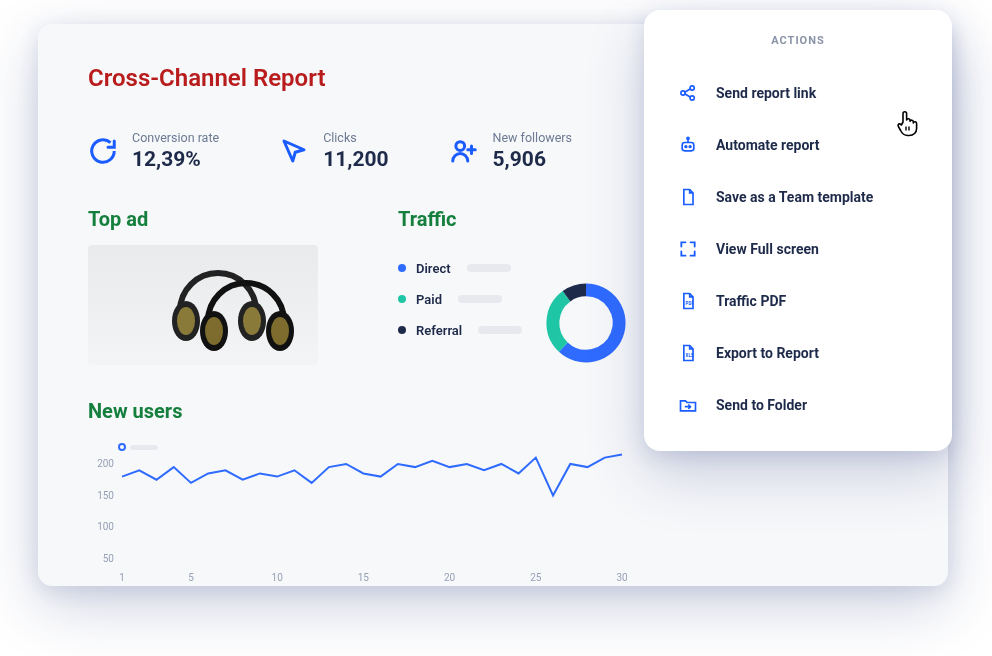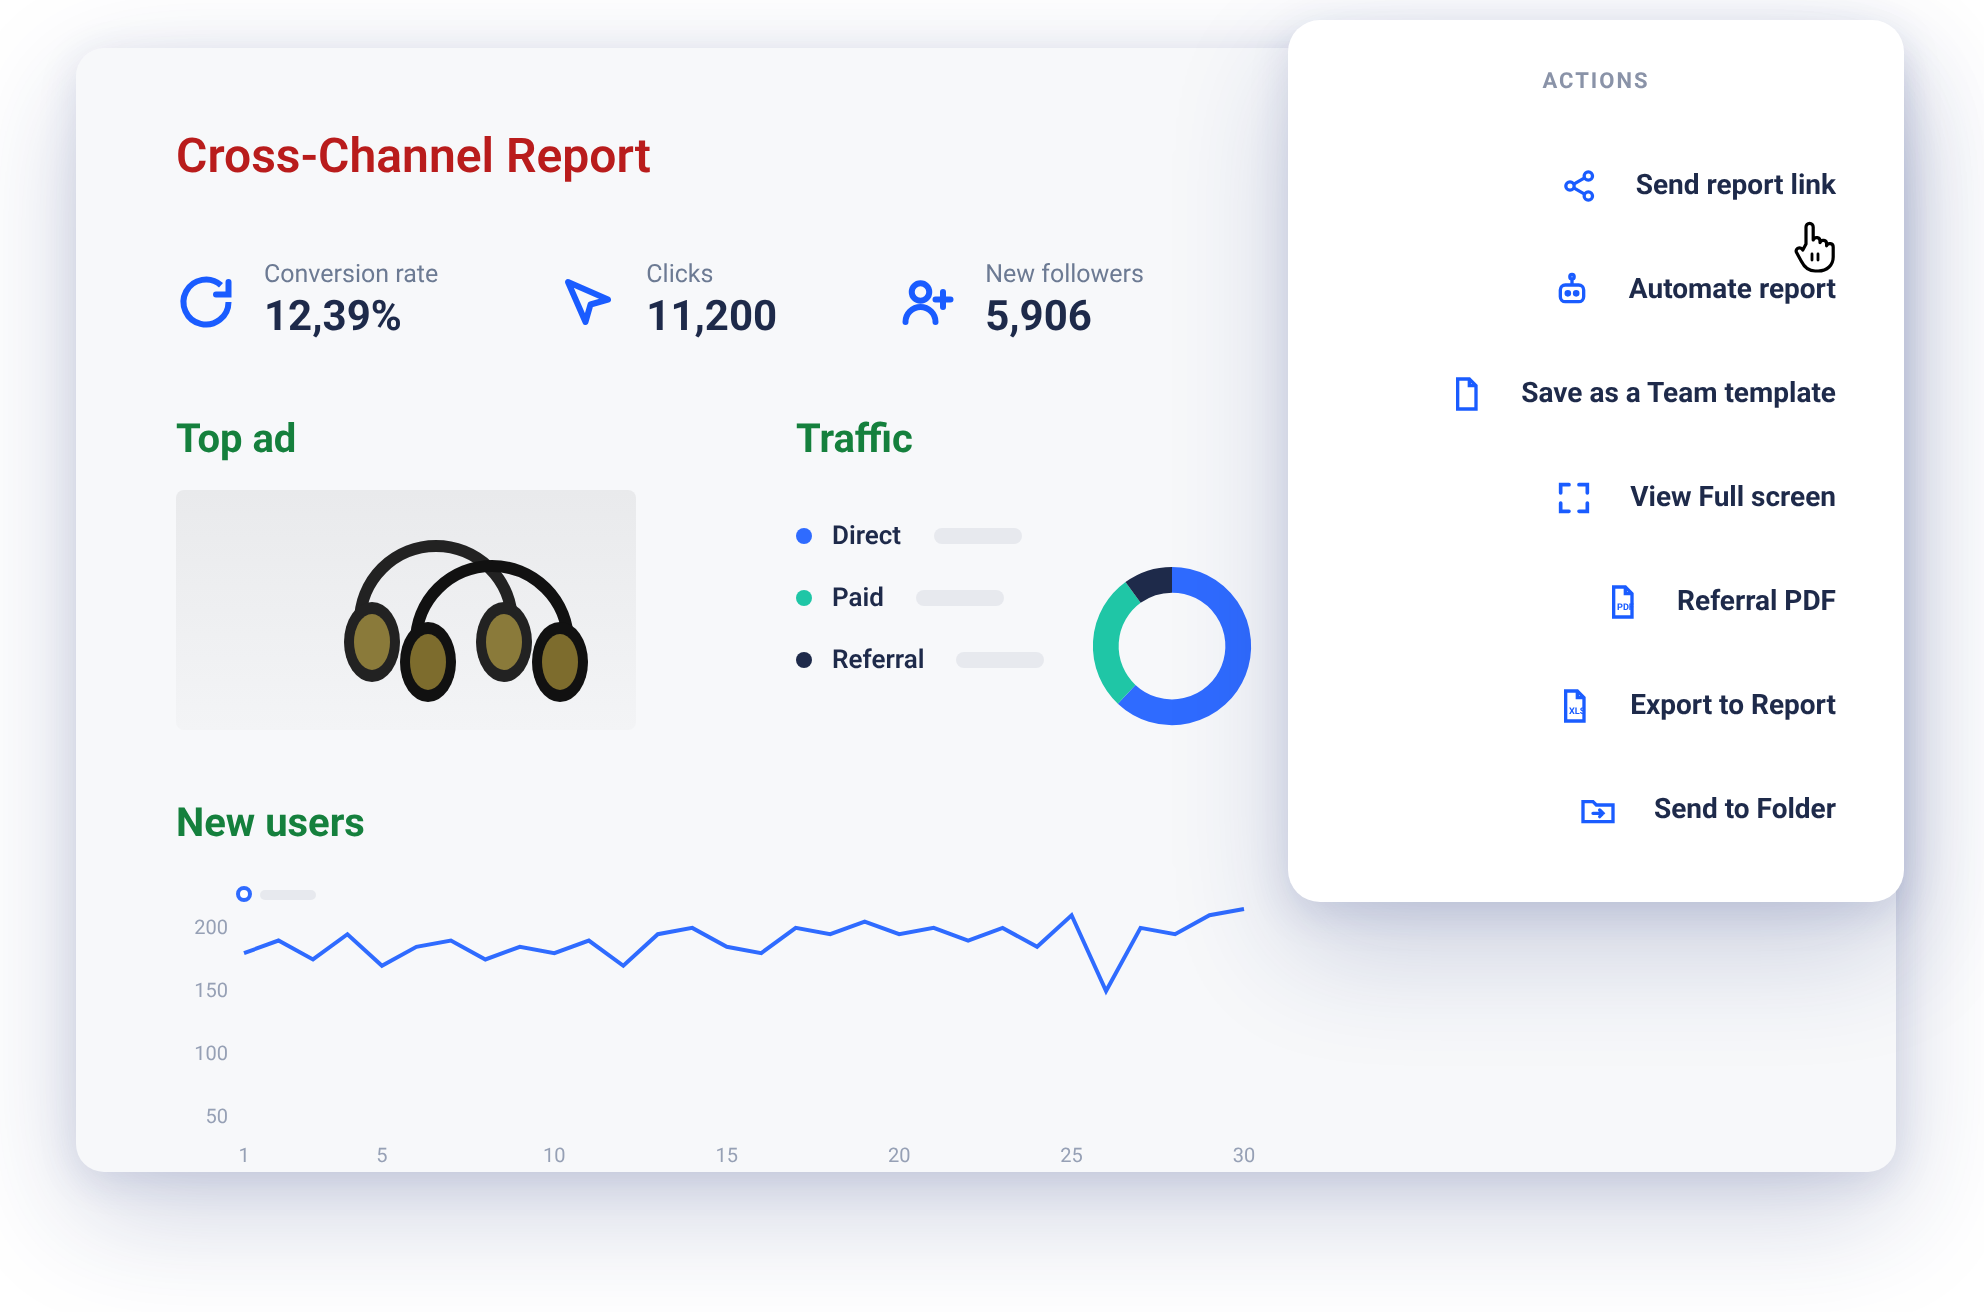--- a/index.html
+++ b/index.html
@@ -80,21 +80,20 @@
 }
 .action-item {
   display: flex;
   align-items: center;
   gap: 18px;
   padding: 16px 34px;
   font-size: 14px;
   font-weight: 700;
   color: #1e2a4a;
   cursor: pointer;
-  justify-content: flex-end;
 }
 .action-icon { width: 20px; height: 20px; color: #1a5cff; flex-shrink: 0; display:flex; align-items:center; justify-content:center; }
 .cursor-hand {
   position: absolute;
   right: 68px; top: 106px;
   width: 32px; height: 32px;
   z-index: 20;
 }
 </style>
 </head>
@@ -254,21 +253,21 @@
     <span>View Full screen</span>
   </div>
   <div class="action-item">
     <span class="action-icon">
       <svg viewBox="0 0 24 24" width="20" height="20" fill="none" stroke="currentColor" stroke-width="2">
           <path d="M7 3h7l4 4v14H7z"></path>
           <path d="M14 3v4h4"></path>
           <text x="9" y="17" font-size="5.5" fill="currentColor" stroke="none" font-weight="700">PDF</text>
         </svg>
     </span>
-    <span>Referral PDF</span>
+    <span>Traffic PDF</span>
   </div>
   <div class="action-item">
     <span class="action-icon">
       <svg viewBox="0 0 24 24" width="20" height="20" fill="none" stroke="currentColor" stroke-width="2">
           <path d="M7 3h7l4 4v14H7z"></path>
           <path d="M14 3v4h4"></path>
           <text x="9" y="17" font-size="5.5" fill="currentColor" stroke="none" font-weight="700">XLS</text>
         </svg>
     </span>
     <span>Export to Report</span>

